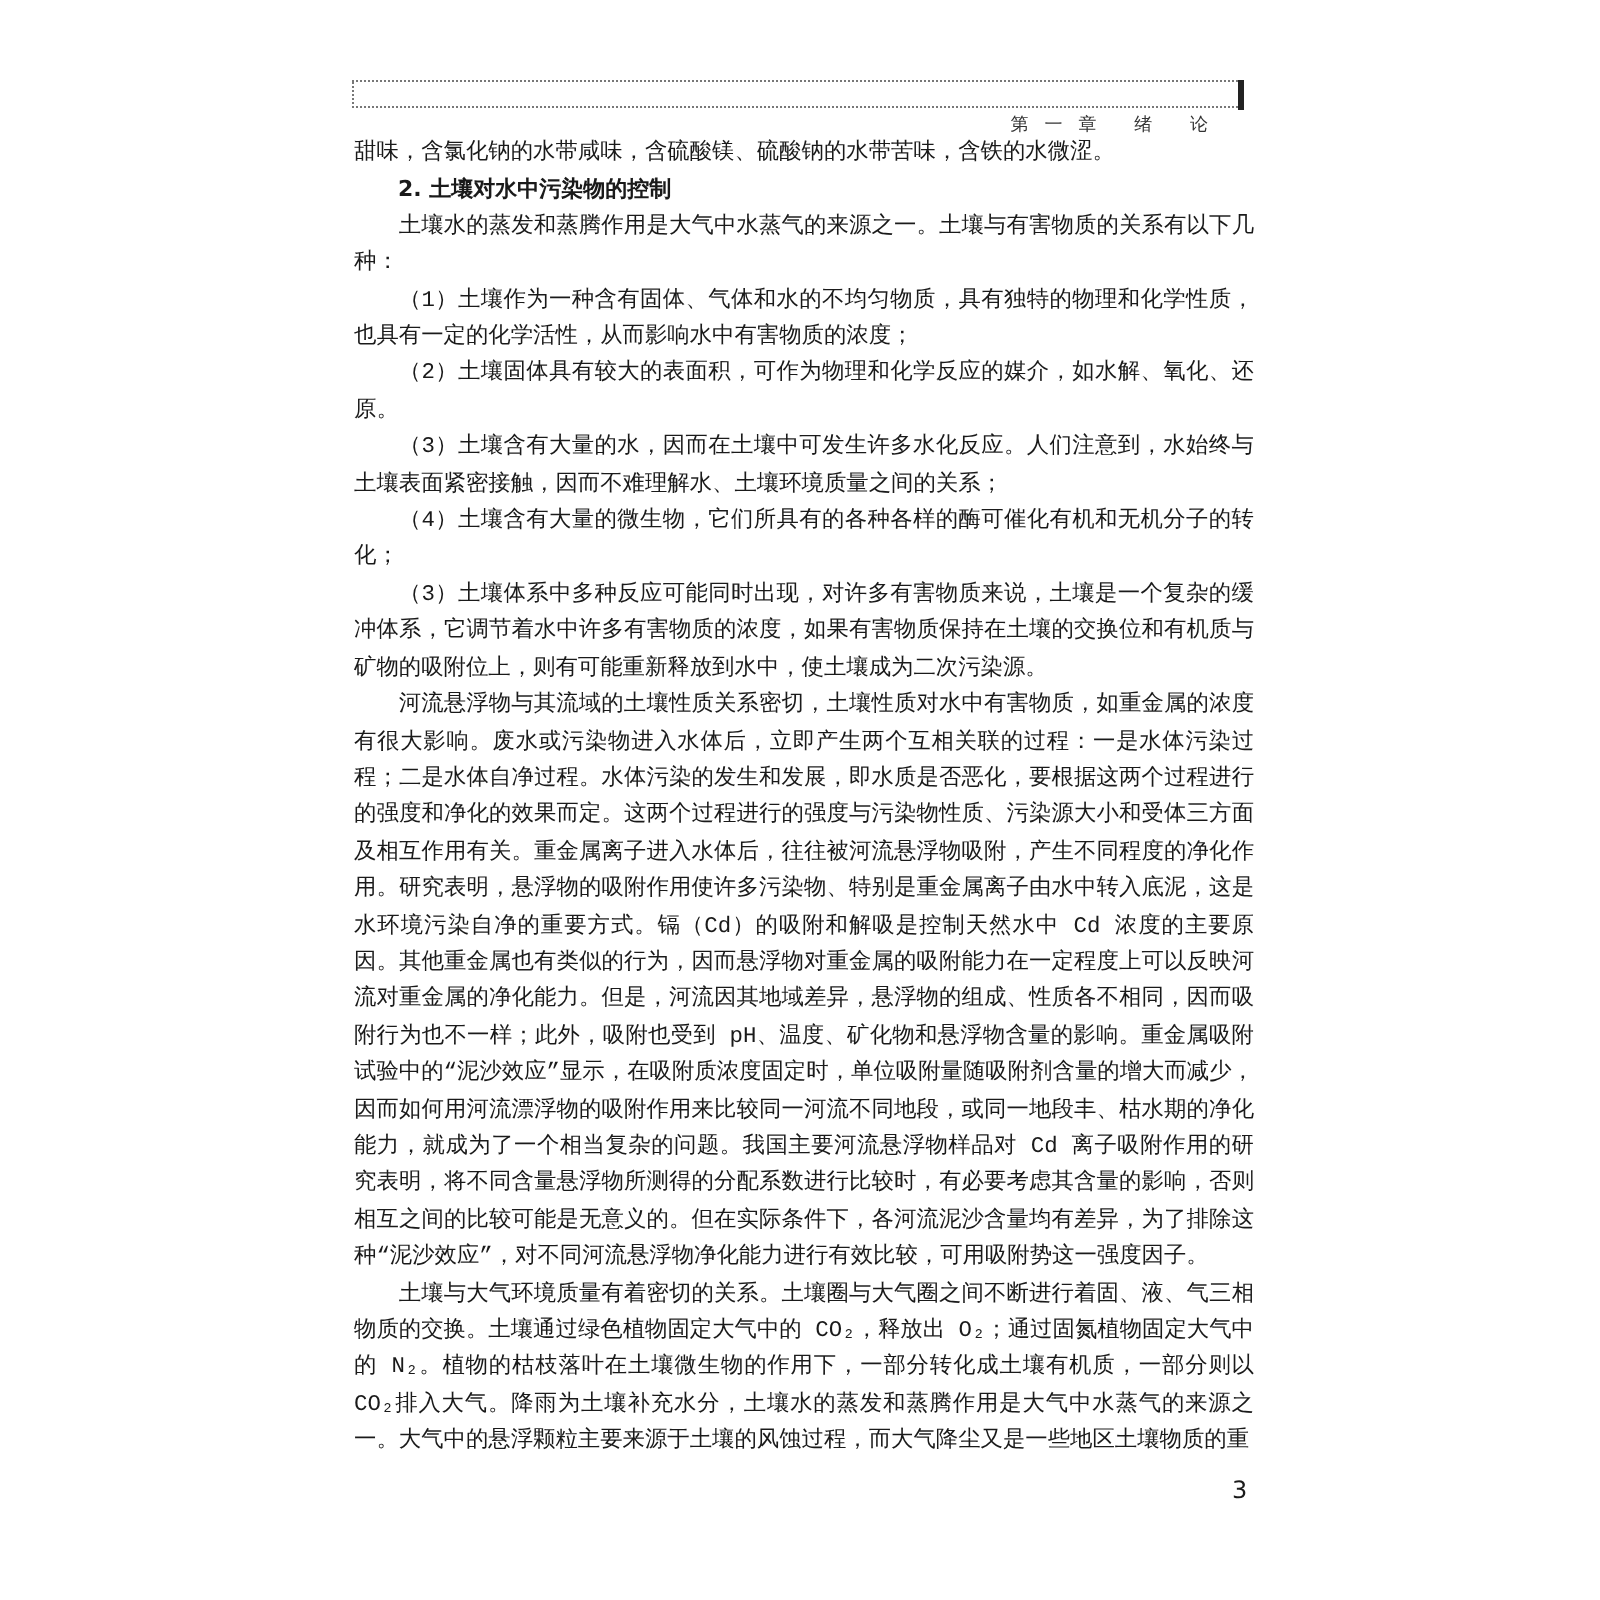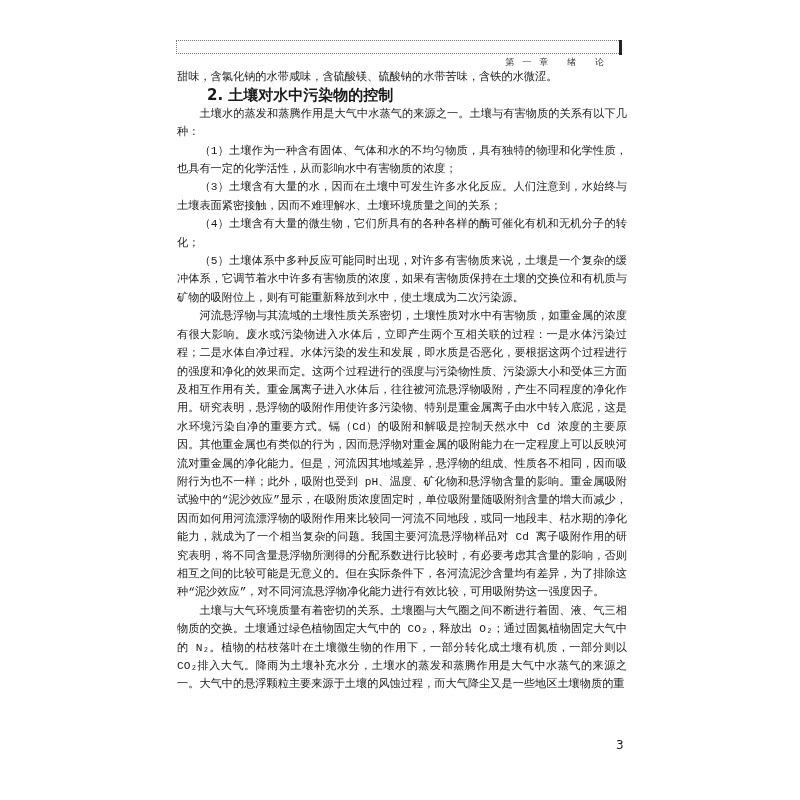--- a/index.html
+++ b/index.html
@@ -7,36 +7,37 @@
       font-family:"DejaVu Serif", serif; color:#1a1a1a; }
     .header-box { position:absolute; left:176px; top:40px; width:444px; height:12px;
       border-top:1px dotted #777; border-bottom:1px dotted #777; border-left:1px dotted #777; }
     .header-bar { position:absolute; left:619px; top:40px; width:3px; height:15px; background:#222; }
     .header-text { position:absolute; right:188px; top:56px; font-size:9px; letter-spacing:8px; color:#333;
       font-family:"DejaVu Sans", sans-serif; }
     .content { position:absolute; left:177px; top:68px; width:450px; font-size:11.2px; line-height:18.4px;
       text-align:justify; }
     .content p { margin:0; text-indent:2em;font-family:Liberation Mono, monospace; }
     .content p.noindent { text-indent:0; }
-    .content h3 { margin:0; font-size:15px; font-weight:bold; font-family:"DejaVu Sans", sans-serif;
+    .content h3 { margin:0; font-size:11px; font-weight:bold; font-family:"DejaVu Sans", sans-serif;
       text-indent:2em; line-height:18.4px; }
     .page-num { position:absolute; left:616px; top:738px; font-size:12px; font-family:"DejaVu Sans", sans-serif; }
   </style>
 </head>
 <body>
 
 <div class="header-box"></div>
 <div class="header-text">第一章 绪 论</div>
 <div class="header-bar"></div>
 
 <div class="content">
   <p class="noindent">甜味，含氯化钠的水带咸味，含硫酸镁、硫酸钠的水带苦味，含铁的水微涩。</p>
   <h3>2. 土壤对水中污染物的控制</h3>
   <p>土壤水的蒸发和蒸腾作用是大气中水蒸气的来源之一。土壤与有害物质的关系有以下几种：</p>
   <p>（1）土壤作为一种含有固体、气体和水的不均匀物质，具有独特的物理和化学性质，也具有一定的化学活性，从而影响水中有害物质的浓度；</p>
+  <p>（2）土壤固体具有较大的表面积，可作为物理和化学反应的媒介，如水解、氧化、还原。</p>
   <p>（3）土壤含有大量的水，因而在土壤中可发生许多水化反应。人们注意到，水始终与土壤表面紧密接触，因而不难理解水、土壤环境质量之间的关系；</p>
   <p>（4）土壤含有大量的微生物，它们所具有的各种各样的酶可催化有机和无机分子的转化；</p>
-  <p>（5）土壤体系中多种反应可能同时出现，对许多有害物质来说，土壤是一个复杂的缓冲体系，它调节着水中许多有害物质的浓度，如果有害物质保持在土壤的交换位和有机质与矿物的吸附位上，则有可能重新释放到水中，使土壤成为二次污染源。</p>
+  <p>（3）土壤体系中多种反应可能同时出现，对许多有害物质来说，土壤是一个复杂的缓冲体系，它调节着水中许多有害物质的浓度，如果有害物质保持在土壤的交换位和有机质与矿物的吸附位上，则有可能重新释放到水中，使土壤成为二次污染源。</p>
   <p>河流悬浮物与其流域的土壤性质关系密切，土壤性质对水中有害物质，如重金属的浓度有很大影响。废水或污染物进入水体后，立即产生两个互相关联的过程：一是水体污染过程；二是水体自净过程。水体污染的发生和发展，即水质是否恶化，要根据这两个过程进行的强度和净化的效果而定。这两个过程进行的强度与污染物性质、污染源大小和受体三方面及相互作用有关。重金属离子进入水体后，往往被河流悬浮物吸附，产生不同程度的净化作用。研究表明，悬浮物的吸附作用使许多污染物、特别是重金属离子由水中转入底泥，这是水环境污染自净的重要方式。镉（Cd）的吸附和解吸是控制天然水中 Cd 浓度的主要原因。其他重金属也有类似的行为，因而悬浮物对重金属的吸附能力在一定程度上可以反映河流对重金属的净化能力。但是，河流因其地域差异，悬浮物的组成、性质各不相同，因而吸附行为也不一样；此外，吸附也受到 pH、温度、矿化物和悬浮物含量的影响。重金属吸附试验中的“泥沙效应”显示，在吸附质浓度固定时，单位吸附量随吸附剂含量的增大而减少，因而如何用河流漂浮物的吸附作用来比较同一河流不同地段，或同一地段丰、枯水期的净化能力，就成为了一个相当复杂的问题。我国主要河流悬浮物样品对 Cd 离子吸附作用的研究表明，将不同含量悬浮物所测得的分配系数进行比较时，有必要考虑其含量的影响，否则相互之间的比较可能是无意义的。但在实际条件下，各河流泥沙含量均有差异，为了排除这种“泥沙效应”，对不同河流悬浮物净化能力进行有效比较，可用吸附势这一强度因子。</p>
   <p>土壤与大气环境质量有着密切的关系。土壤圈与大气圈之间不断进行着固、液、气三相物质的交换。土壤通过绿色植物固定大气中的 CO₂，释放出 O₂；通过固氮植物固定大气中的 N₂。植物的枯枝落叶在土壤微生物的作用下，一部分转化成土壤有机质，一部分则以 CO₂排入大气。降雨为土壤补充水分，土壤水的蒸发和蒸腾作用是大气中水蒸气的来源之一。大气中的悬浮颗粒主要来源于土壤的风蚀过程，而大气降尘又是一些地区土壤物质的重</p>
 </div>
 
 <div class="page-num">3</div>
 
 </body></html>

